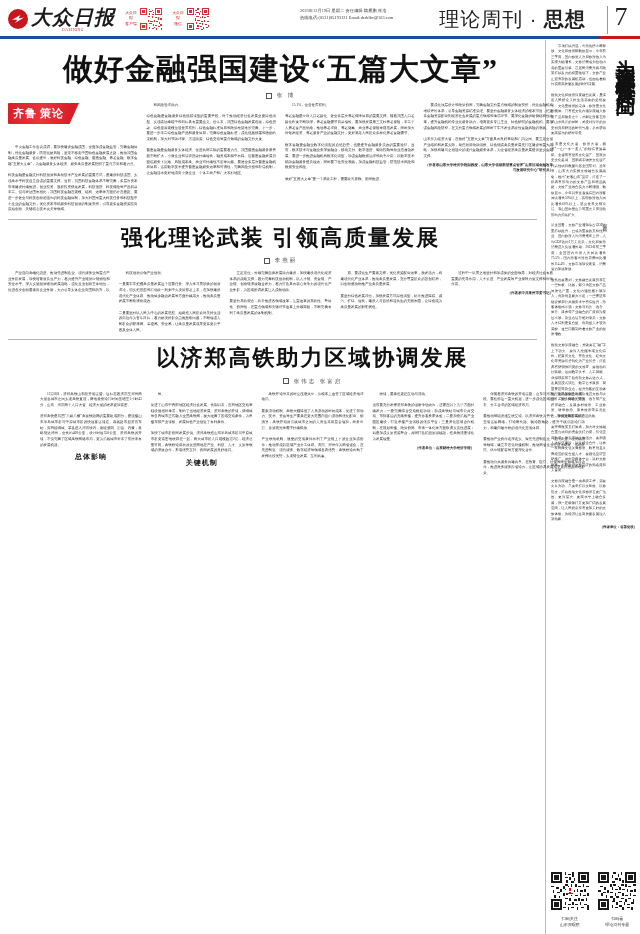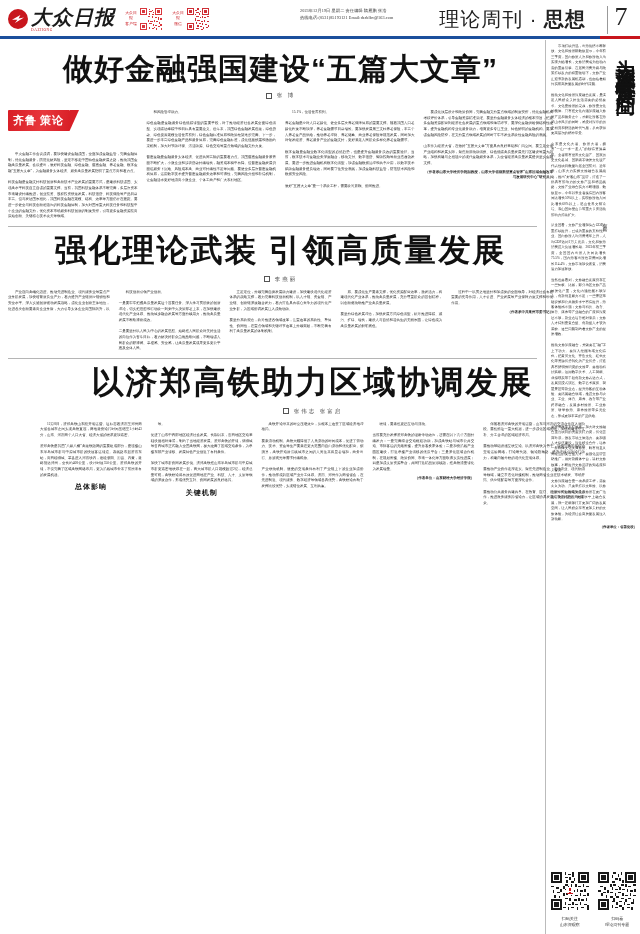--- a/index.html
+++ b/index.html
@@ -20,21 +20,21 @@
   .logo-mark::after{
     content:"";position:absolute;left:4px;top:6px;width:12px;height:8px;
     background:#fff;clip-path:polygon(0 60%,70% 0,55% 45%,100% 30%,25% 100%,45% 58%);
   }
   .logo-text{
     font-family:"Liberation Serif",serif;font-weight:700;font-size:20px;
     letter-spacing:1px;color:#1a1a1a;line-height:1;
     font-style:italic;
   }
   .logo-sub{font-size:3.6px;letter-spacing:.6px;color:#c8161d;margin-top:1px;}
-  .logo-col{display:flex;flex-direction:column;}
+  .logo-col{display:flex;flex-direction:column;align-items:center;}
 
   .mh-qr{display:flex;align-items:center;gap:2px;margin-left:9px;}
   .mh-qr .lbl{font-size:3.8px;line-height:1.35;color:#c8161d;text-align:center;width:14px;}
   .qr{width:22px;height:22px;flex:none;}
 
   .mh-meta{
     position:absolute;left:300px;top:7px;width:155px;
     font-size:4.2px;line-height:1.75;color:#333;letter-spacing:.1px;
   }
   .mh-title{
@@ -47,49 +47,49 @@
     position:absolute;right:6px;top:2px;width:26px;text-align:center;
     font-size:26px;color:#222;font-family:"Liberation Serif",serif;
   }
   .mh-vline{position:absolute;right:32px;top:6px;width:1px;height:28px;background:#999;}
   .mh-rule{position:absolute;left:0;top:36px;width:640px;height:3px;}
   .mh-rule .b{position:absolute;left:0;top:0;width:600px;height:3px;background:#1b4f9c;}
   .mh-rule .r{position:absolute;left:600px;top:0;width:40px;height:3px;background:#c8161d;}
 
   
   .hl-main{
-    text-align:center;font-family:Liberation Sans, sans-serif;
+    text-align:center;font-family:Liberation Serif, serif;
     font-weight:700;font-size:30px;letter-spacing:1px;color:#111;
     margin:14px 0 0;padding:0 20px;line-height:1.1;
   }
   .byline{
     text-align:center;font-size:5.5px;color:#444;letter-spacing:2px;margin-top:7px;
   }
   .byline .sq{display:inline-block;width:4px;height:4px;border:1px solid #555;margin-right:5px;vertical-align:middle;}
 
   .hl-sec{
     text-align:center;font-family:"Liberation Serif",serif;font-weight:700;
-    font-size:32px;letter-spacing:2px;color:#111;line-height:1.15;
+    font-size:22px;letter-spacing:2px;color:#111;line-height:1.15;
   }
 
   
   .col-text{
     font-size:3.5px;line-height:1.62;color:#2a2a2a;text-align:justify;
     font-family:"Liberation Serif",serif;
     text-indent:7px;
   }
   .subhead{
     text-align:center;font-family:"Liberation Sans",sans-serif;font-weight:700;
     font-size:7px;color:#111;margin:4px 0 3px;letter-spacing:1px;text-indent:0;
   }
   .attrib{text-align:right;font-weight:700;text-indent:0;}
 
   
   .sec1{position:relative;padding:0 8px;}
-  .sec1-cols{display:flex;gap:9px;margin-top:11px;}
+  .sec1-cols{display:flex;gap:9px;margin-top:4px;}
   .sec1-cols .c{flex:1;}
   .c1-top{height:42px;}
   .badge{
     display:inline-block;background:linear-gradient(100deg,#d81e26 0%,#e8363c 55%,#d81e26 100%);
     color:#fff;font-family:"Liberation Sans",sans-serif;font-weight:700;
     font-size:11px;letter-spacing:1px;padding:3px 6px 3px 5px;
     position:relative;border-radius:1px;
   }
   .badge .sep{display:inline-block;width:3px;}
   .badge::after{

